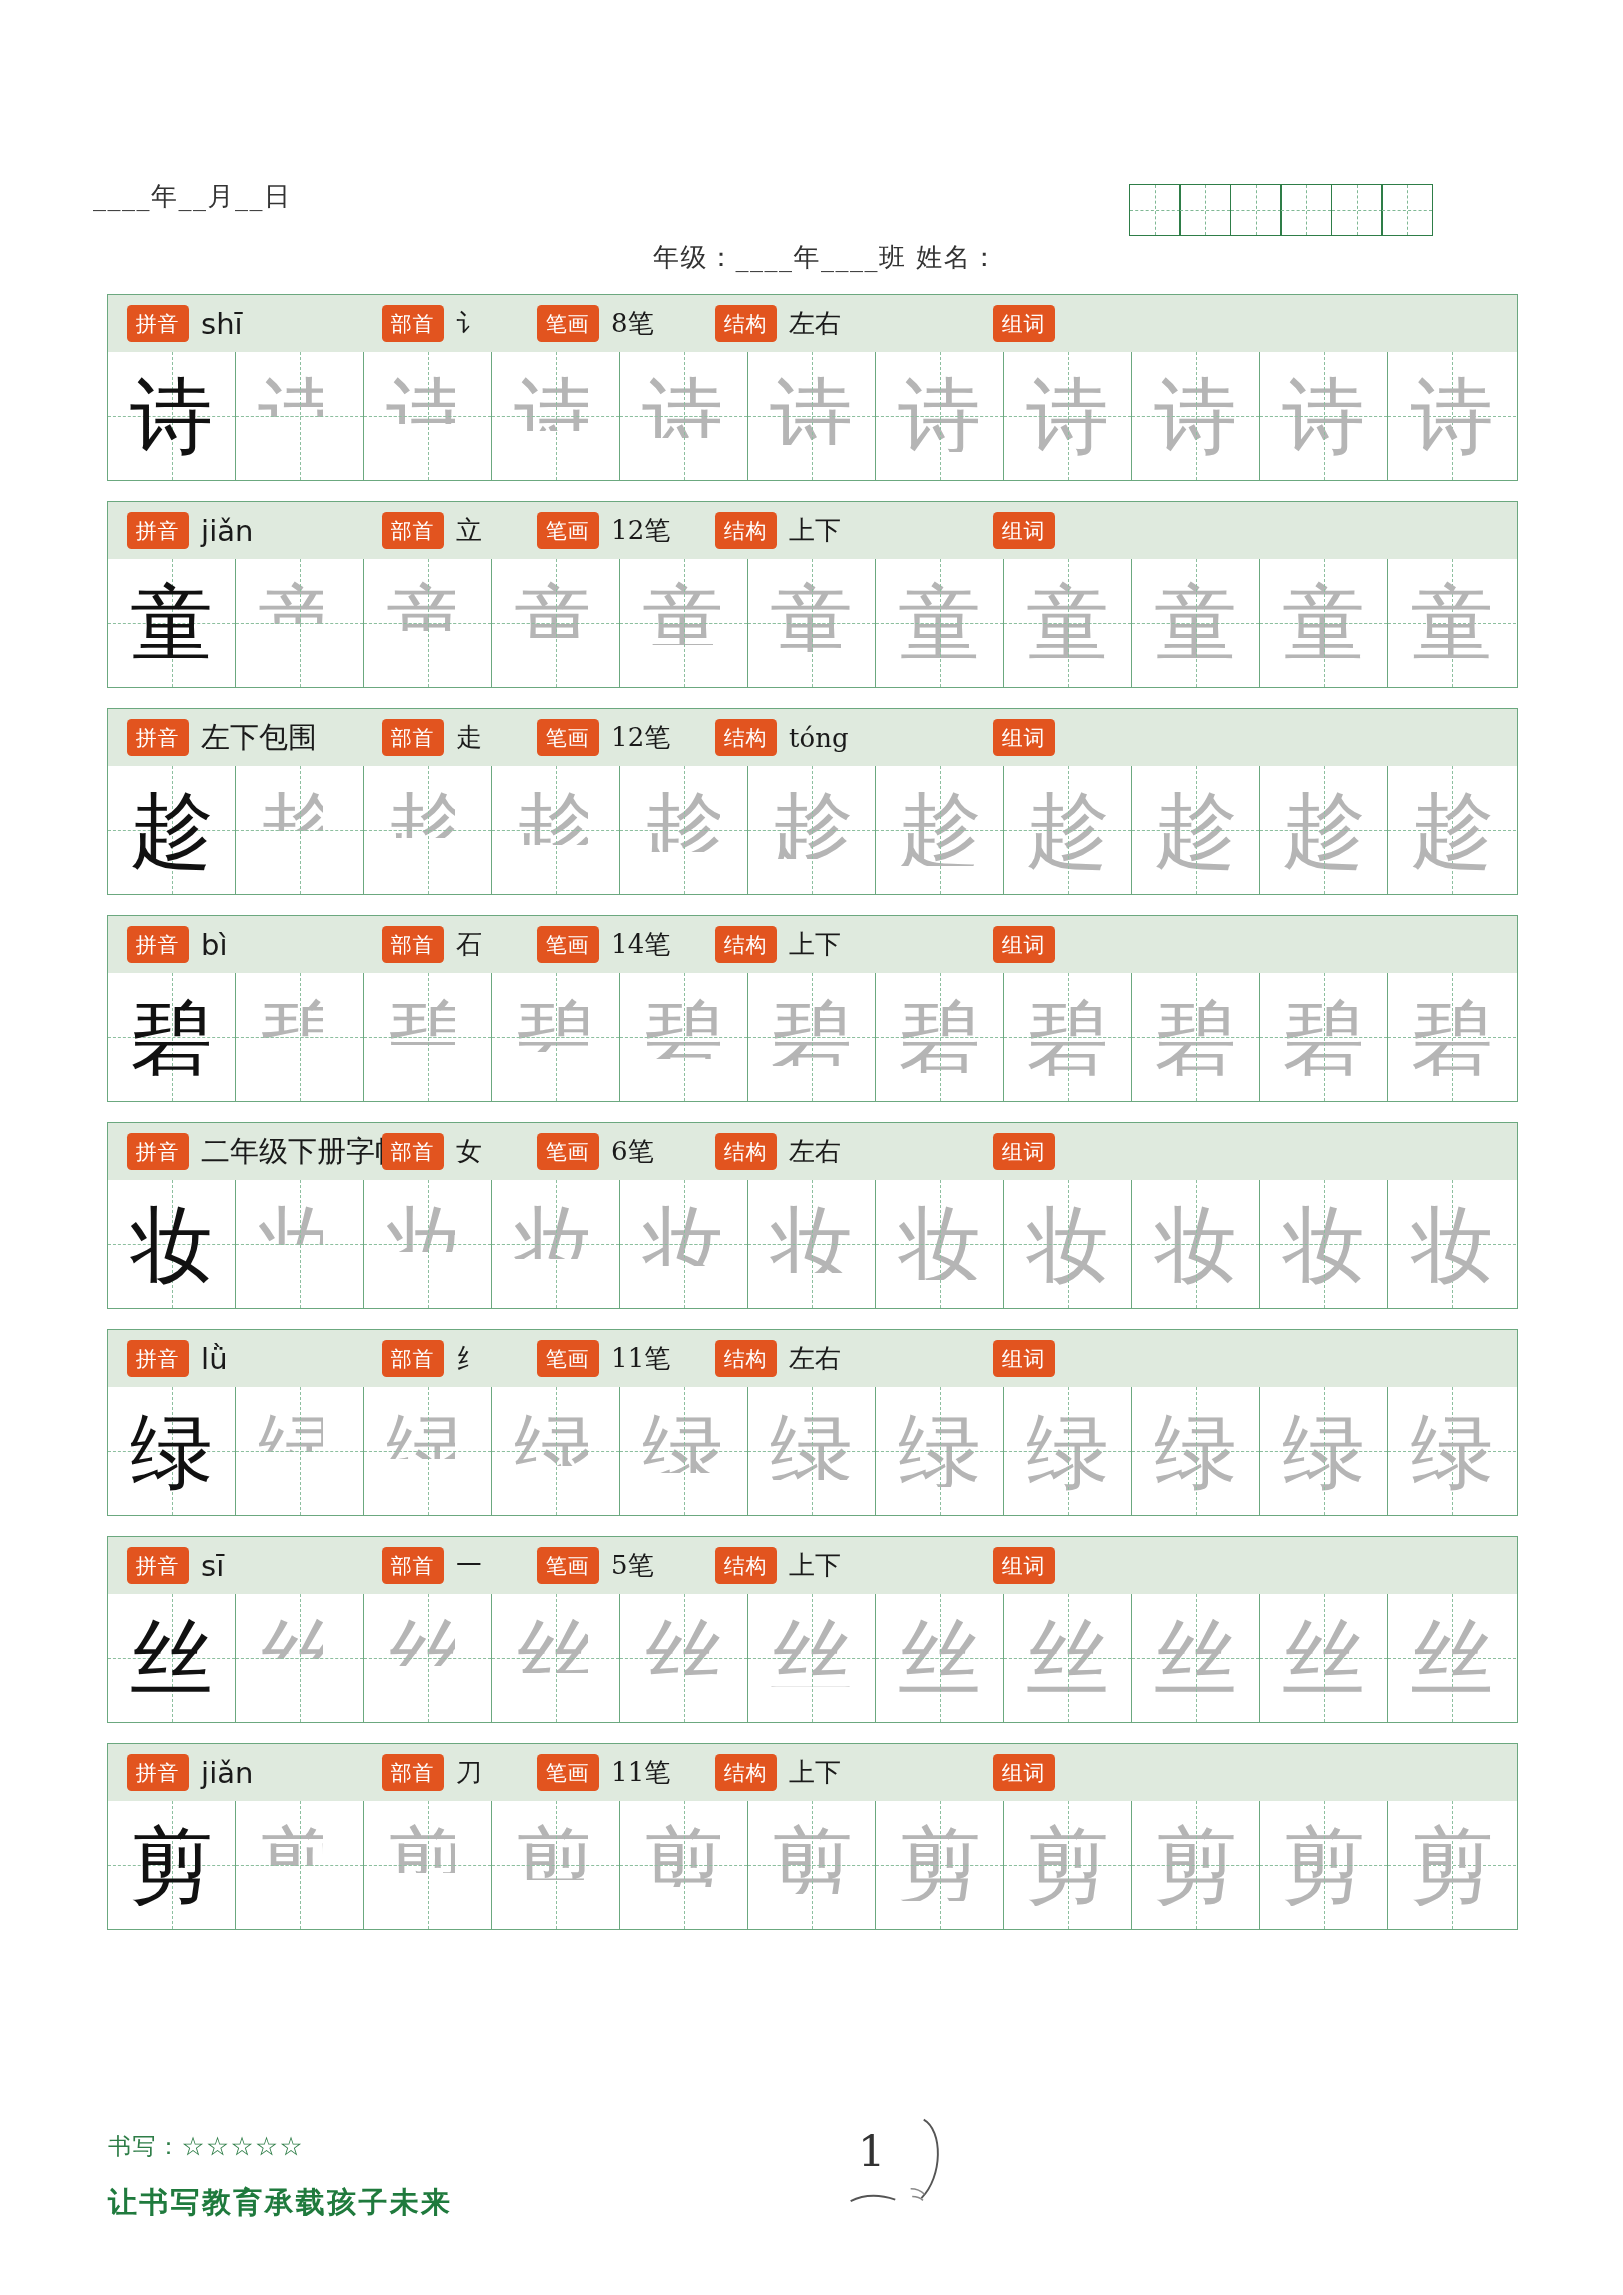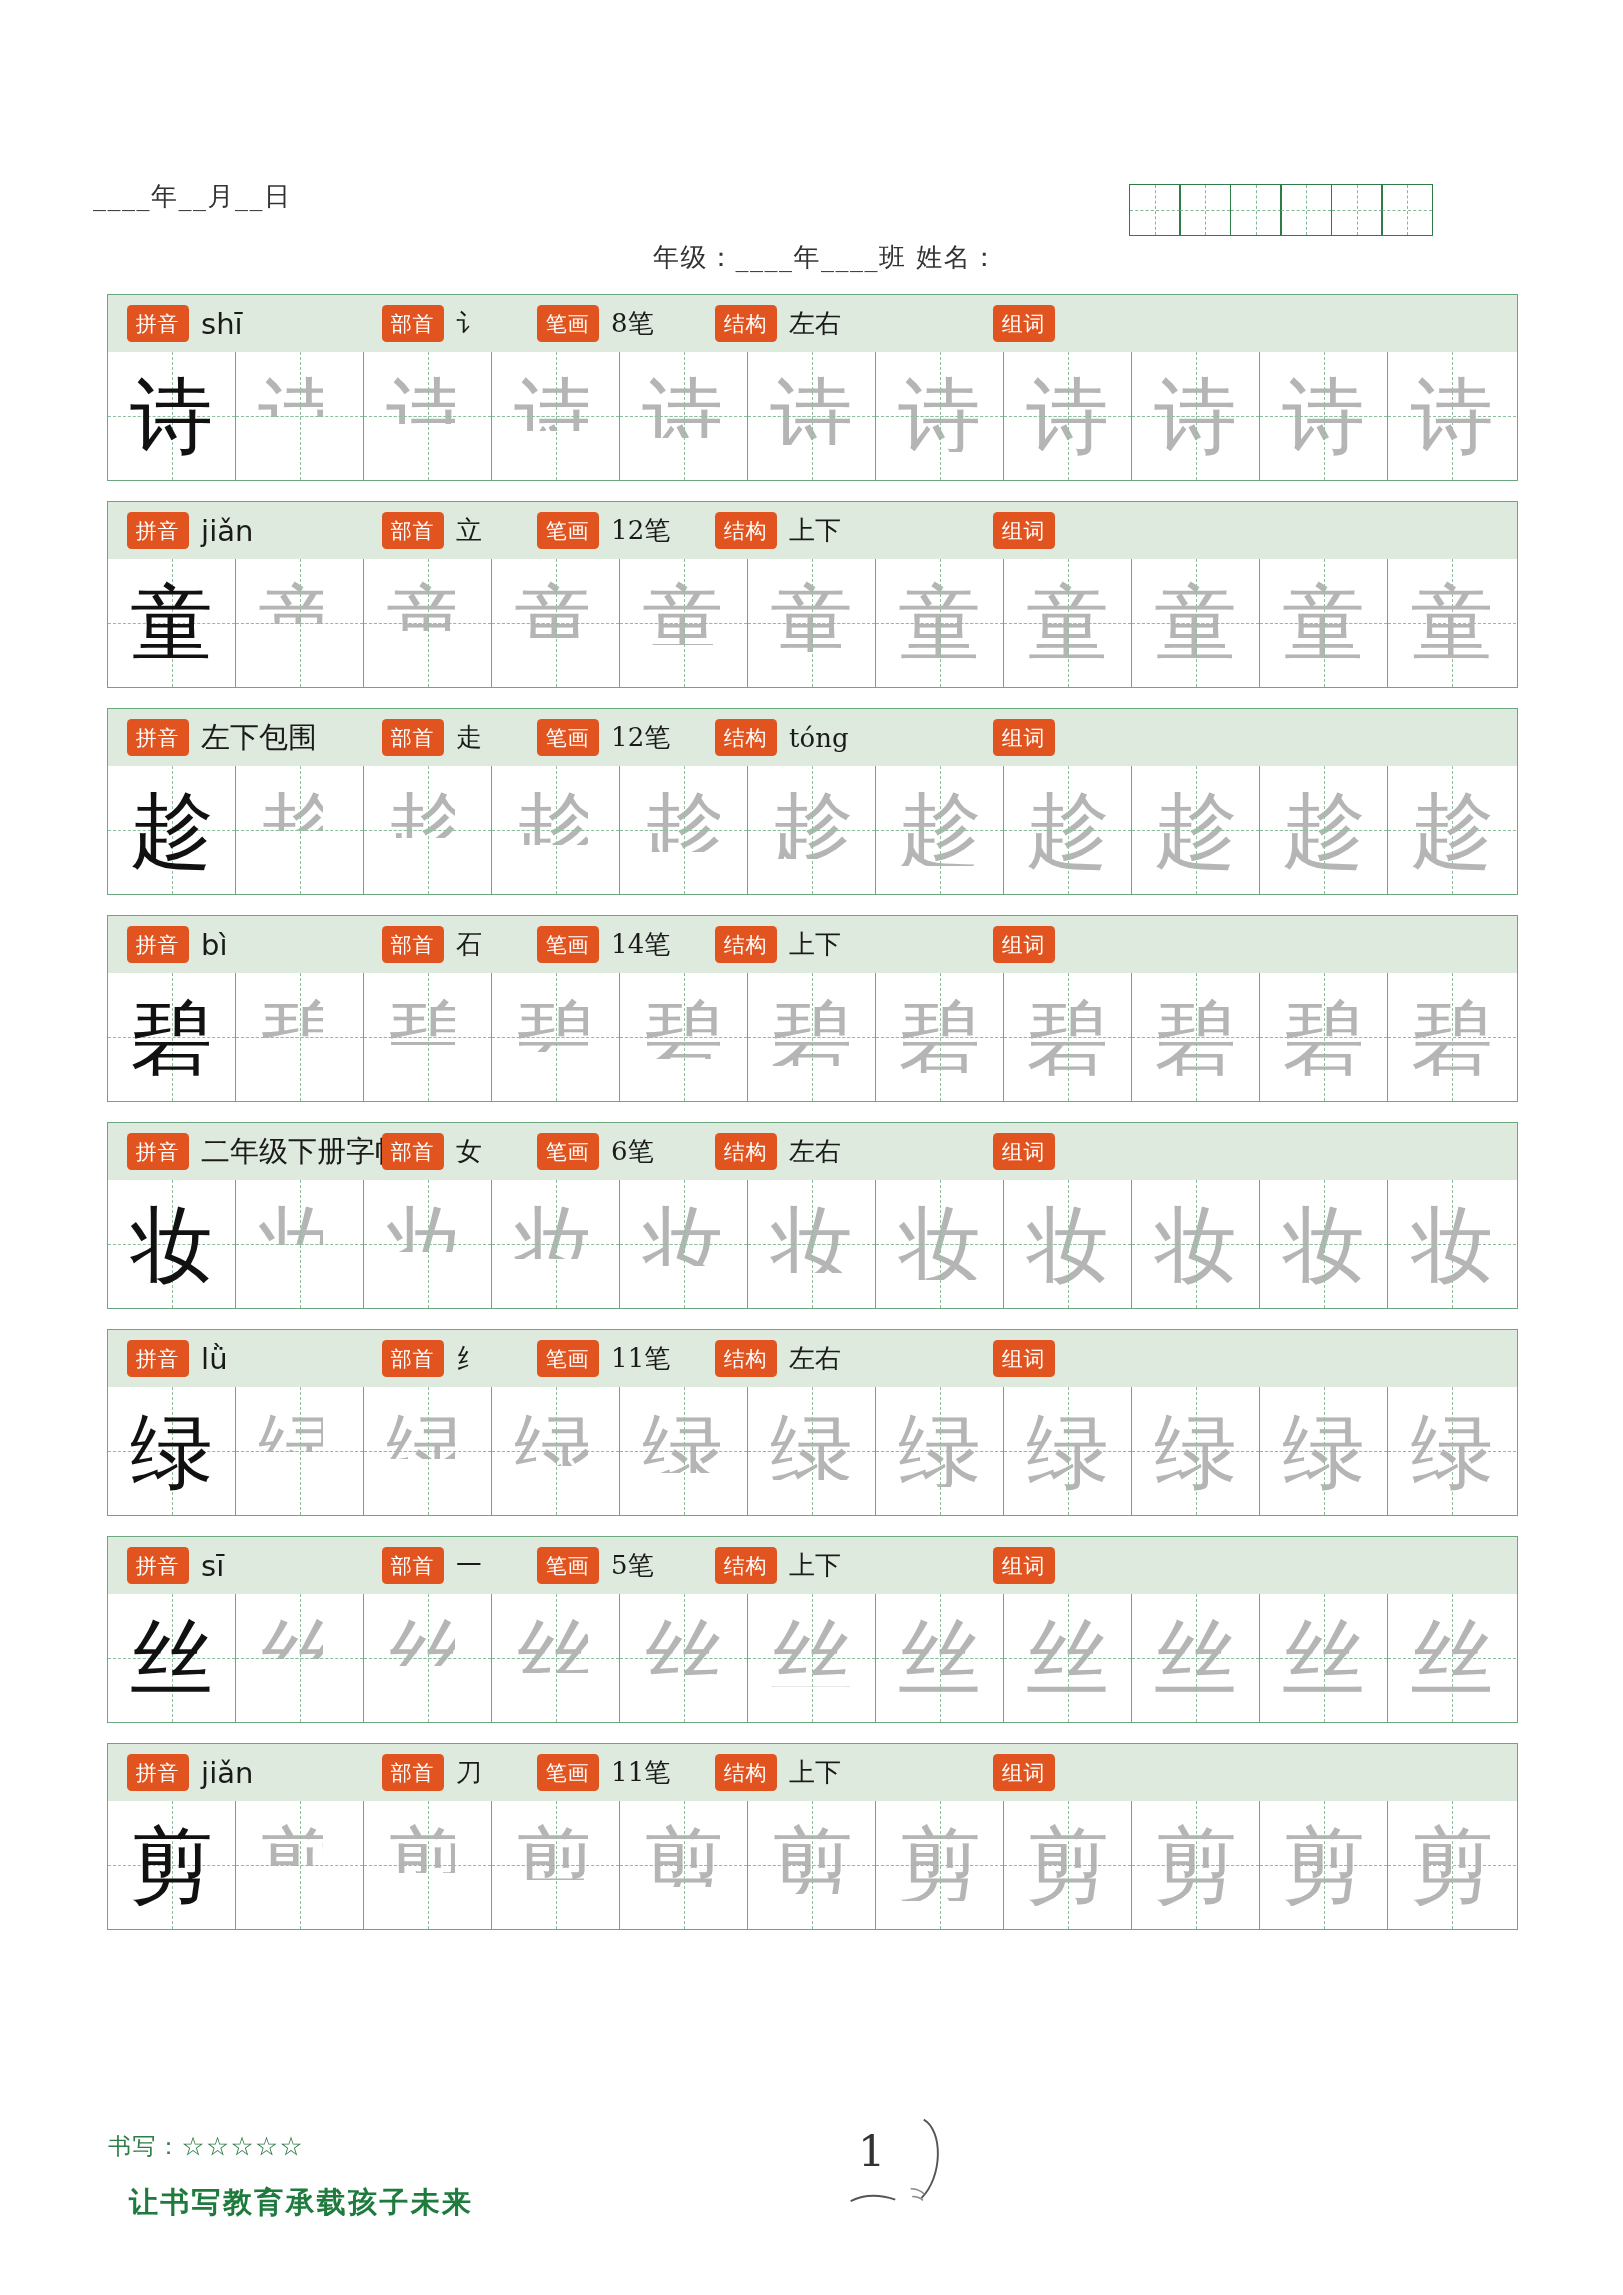--- a/index.html
+++ b/index.html
@@ -196,21 +196,20 @@
   }
   .slogan {
     position: absolute;
     left: 0;
     top: 60px;
     font-family: "DejaVu Serif", serif;
     font-size: 29px;
     font-weight: bold;
     color: #1f7a3d;
     letter-spacing: 2.3px;
-    margin-left: 21px;
   }
   .page-num-wrap {
     position: absolute;
     left: 727px;
     top: -7.7px;
     width: 139px;
     height: 100px;
   }
   .page-num {
     position: absolute;

